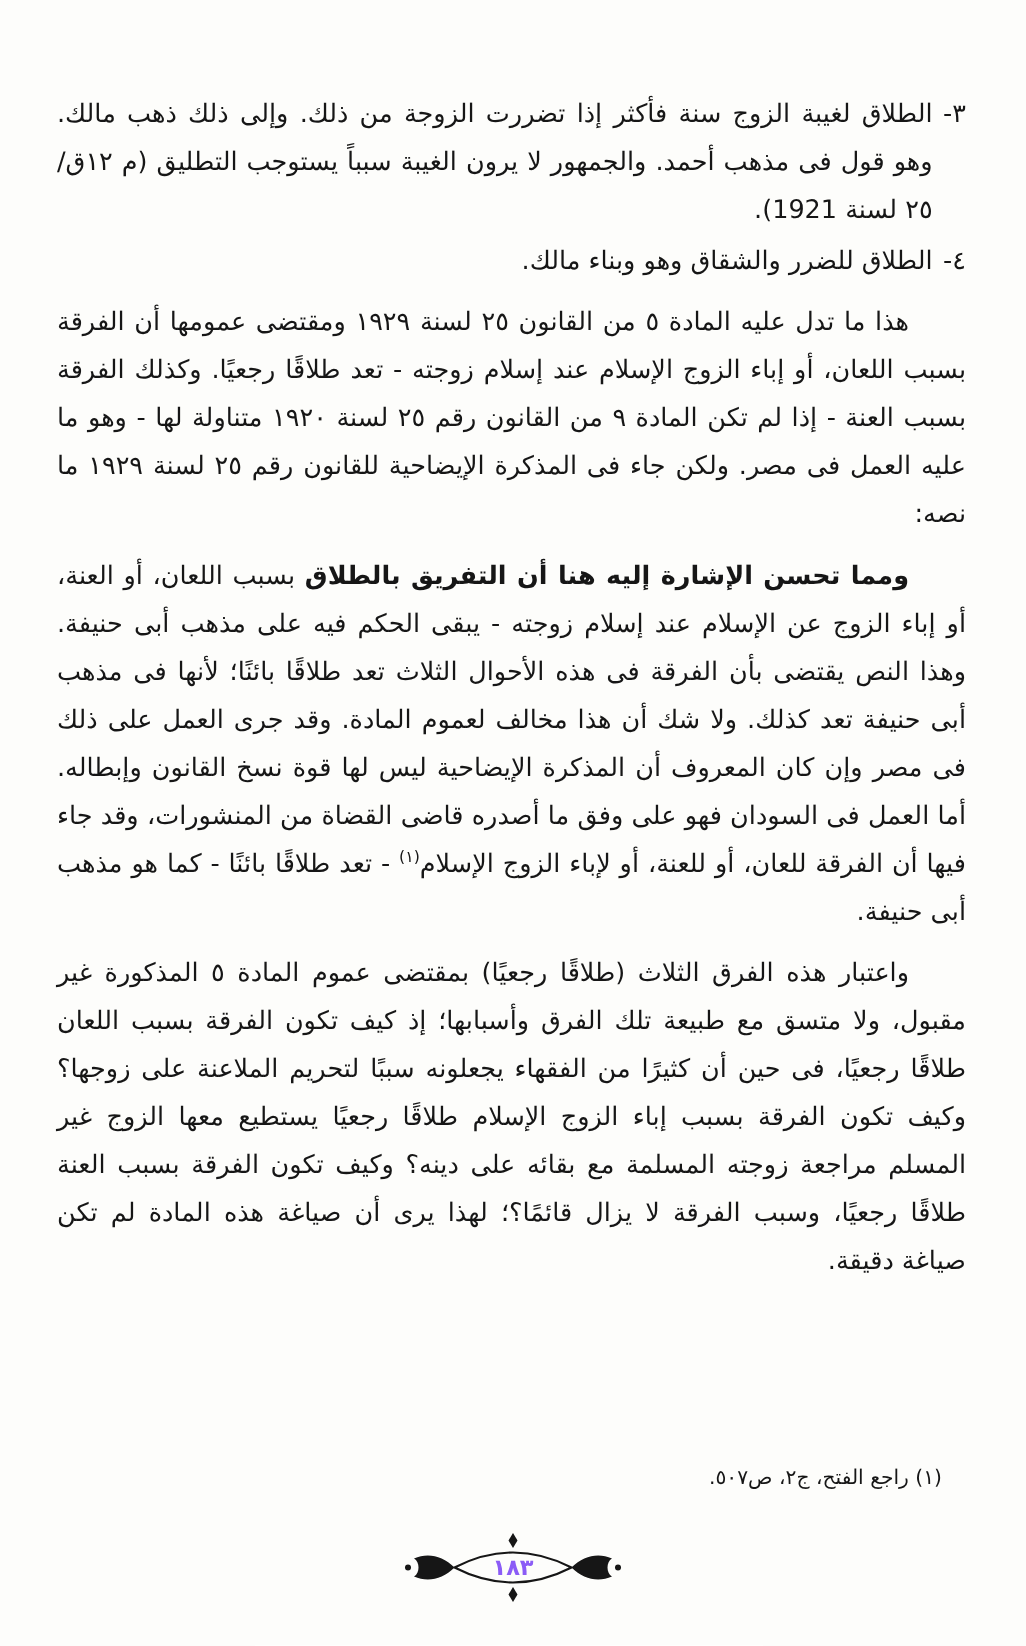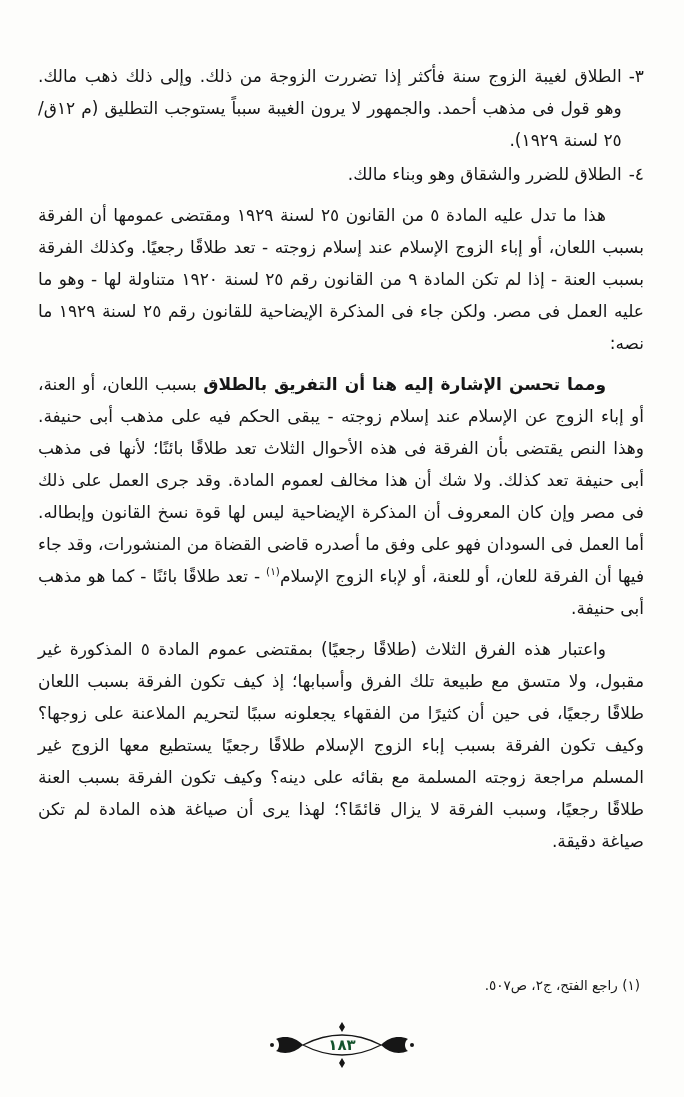--- a/index.html
+++ b/index.html
@@ -47,21 +47,21 @@
   .para strong { font-weight:700; }
 
   .fn-ref {
     font-size:10.5px;
     vertical-align:super;
     line-height:0;
   }
 
   .footnote {
     position:absolute;
-    right:44px;
+    right:56px;
     left:40px;
     bottom:102px;
     font-size:13.5px;
     line-height:20px;
     text-align:right;
     direction:rtl;
   }
 
   .ornament {
     position:absolute;
@@ -73,34 +73,34 @@
   }
   .ornament svg { position:absolute; inset:0; width:100%; height:100%; }
   .page-num {
     position:absolute;
     inset:0;
     display:flex;
     align-items:center;
     justify-content:center;
     font-size:15px;
     font-weight:700;
-    color:#14532d;
+    color:#8b5cf6;
   }
 </style>
 </head>
 <body>
 
 <div class="page">
 
   <main class="text-block">
 
     <ol class="list">
       <li class="list-item">
         <span class="marker">٣-</span>
-        <span class="item-text">الطلاق لغيبة الزوج سنة فأكثر إذا تضررت الزوجة من ذلك. وإلى ذلك ذهب مالك. وهو قول فى مذهب أحمد. والجمهور لا يرون الغيبة سبباً يستوجب التطليق (م ١٢ق/ ٢٥ لسنة ١٩٢٩).</span>
+        <span class="item-text">الطلاق لغيبة الزوج سنة فأكثر إذا تضررت الزوجة من ذلك. وإلى ذلك ذهب مالك. وهو قول فى مذهب أحمد. والجمهور لا يرون الغيبة سبباً يستوجب التطليق (م ١٢ق/ ٢٥ لسنة 1921).</span>
       </li>
       <li class="list-item">
         <span class="marker">٤-</span>
         <span class="item-text">الطلاق للضرر والشقاق وهو وبناء مالك.</span>
       </li>
     </ol>
 
     <p class="para">هذا ما تدل عليه المادة ٥ من القانون ٢٥ لسنة ١٩٢٩ ومقتضى عمومها أن الفرقة بسبب اللعان، أو إباء الزوج الإسلام عند إسلام زوجته - تعد طلاقًا رجعيًا. وكذلك الفرقة بسبب العنة - إذا لم تكن المادة ٩ من القانون رقم ٢٥ لسنة ١٩٢٠ متناولة لها - وهو ما عليه العمل فى مصر. ولكن جاء فى المذكرة الإيضاحية للقانون رقم ٢٥ لسنة ١٩٢٩ ما نصه:</p>
 
     <p class="para">

